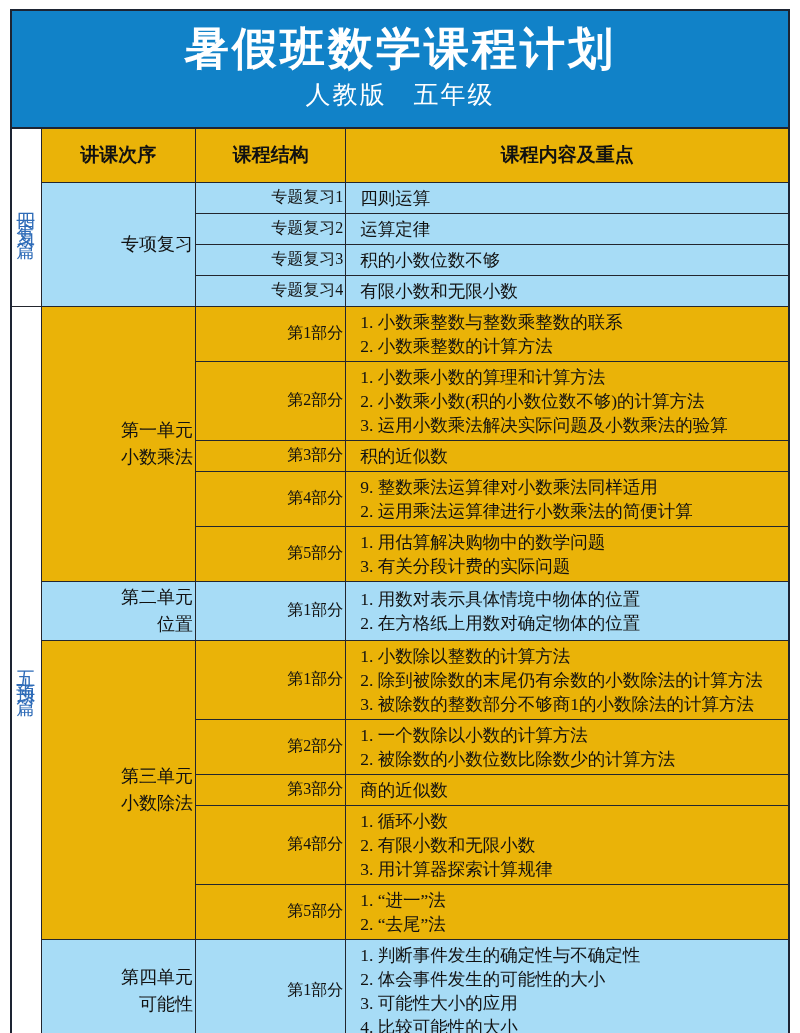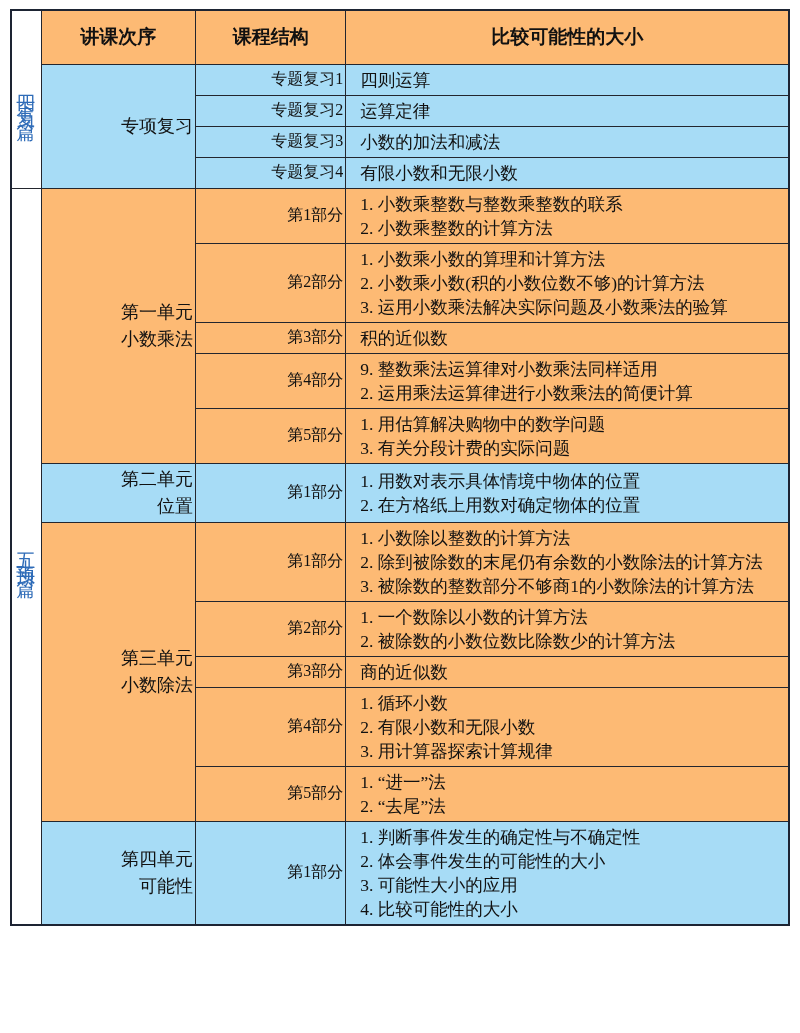--- a/index.html
+++ b/index.html
@@ -41,21 +41,21 @@
   
   table.plan{
     width:780px;
     border-collapse:collapse;
     table-layout:fixed;
     border:2px solid #1d2433;
   }
   table.plan td, table.plan th{
     border:1px solid #23262e;
     box-sizing:border-box;
-    background:#fdba74;
+    background:#eab308;
   }
   th.colhead{
     font-family:"Liberation Sans","DejaVu Sans",sans-serif;
     font-size:19px;
     font-weight:bold;
     height:54px;
     text-align:center;
     vertical-align:middle;
   }
   td.side{
@@ -99,51 +99,55 @@
   tr.h1 td{height:28px;}
   tr.h2 td{height:52px;}
   tr.h3 td{height:78px;}
   tr.h4 td{height:102px;}
 </style>
 </head>
 <body>
 
 <div class="page">
 
+  <div class="title-block">
+    <div class="title">暑假班数学课程计划</div>
+    <div class="subtitle">人教版　五年级</div>
+  </div>
 
   <table class="plan">
     <colgroup>
       <col style="width:30px">
         <col style="width:154px">
         <col style="width:150px">
         <col style="width:442px">
     </colgroup>
 
     <tbody>
         <tr>
       <td class="side" rowspan="5">
         <span class="vert">四下复习篇</span>
       </td>
       <th class="colhead">讲课次序</th>
       <th class="colhead">课程结构</th>
-      <th class="colhead">比较可能性的大小</th>
+      <th class="colhead">课程内容及重点</th>
     </tr>
 
     <tr class="blue h1">
       <td class="unit" rowspan="4">专项复习</td>
       <td class="struct">专题复习1</td>
       <td class="content">四则运算</td>
     </tr>
     <tr class="blue h1">
       <td class="struct">专题复习2</td>
       <td class="content">运算定律</td>
     </tr>
     <tr class="blue h1">
       <td class="struct">专题复习3</td>
-      <td class="content">小数的加法和减法</td>
+      <td class="content">积的小数位数不够</td>
     </tr>
     <tr class="blue h1">
       <td class="struct">专题复习4</td>
       <td class="content">有限小数和无限小数</td>
     </tr>
 
     <tr class="h2">
       <td class="side" rowspan="12">
         <span class="vert">五上预习篇</span>
       </td>

